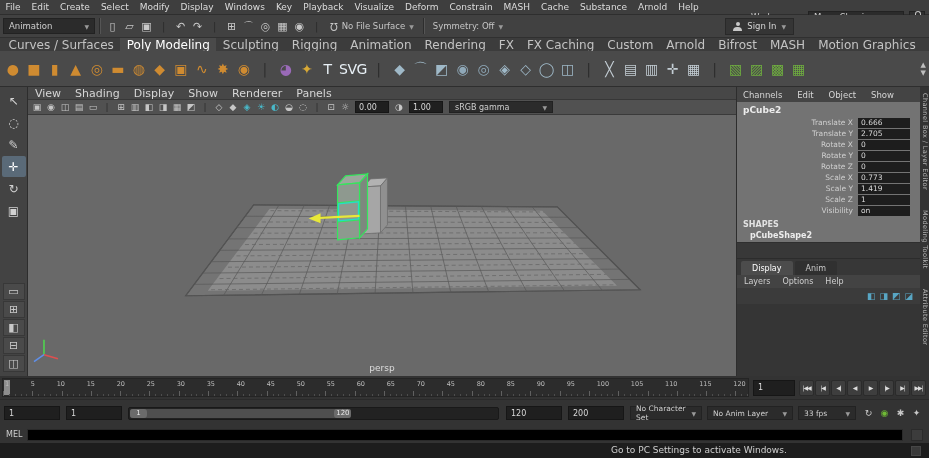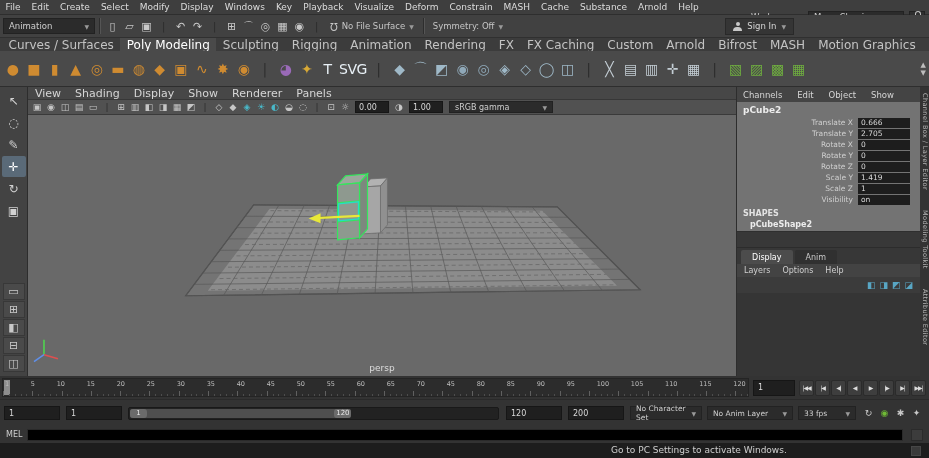--- a/index.html
+++ b/index.html
@@ -424,20 +424,24 @@
           <div class="cb-row">
             <span class="cb-label">Rotate Y</span>
             <span class="cb-value">0</span>
           </div>
 
           <div class="cb-row">
             <span class="cb-label">Rotate Z</span>
             <span class="cb-value">0</span>
           </div>
 
+          <div class="cb-row">
+            <span class="cb-label">Scale X</span>
+            <span class="cb-value">0.773</span>
+          </div>
 
           <div class="cb-row">
             <span class="cb-label">Scale Y</span>
             <span class="cb-value">1.419</span>
           </div>
 
           <div class="cb-row">
             <span class="cb-label">Scale Z</span>
             <span class="cb-value">1</span>
           </div>

